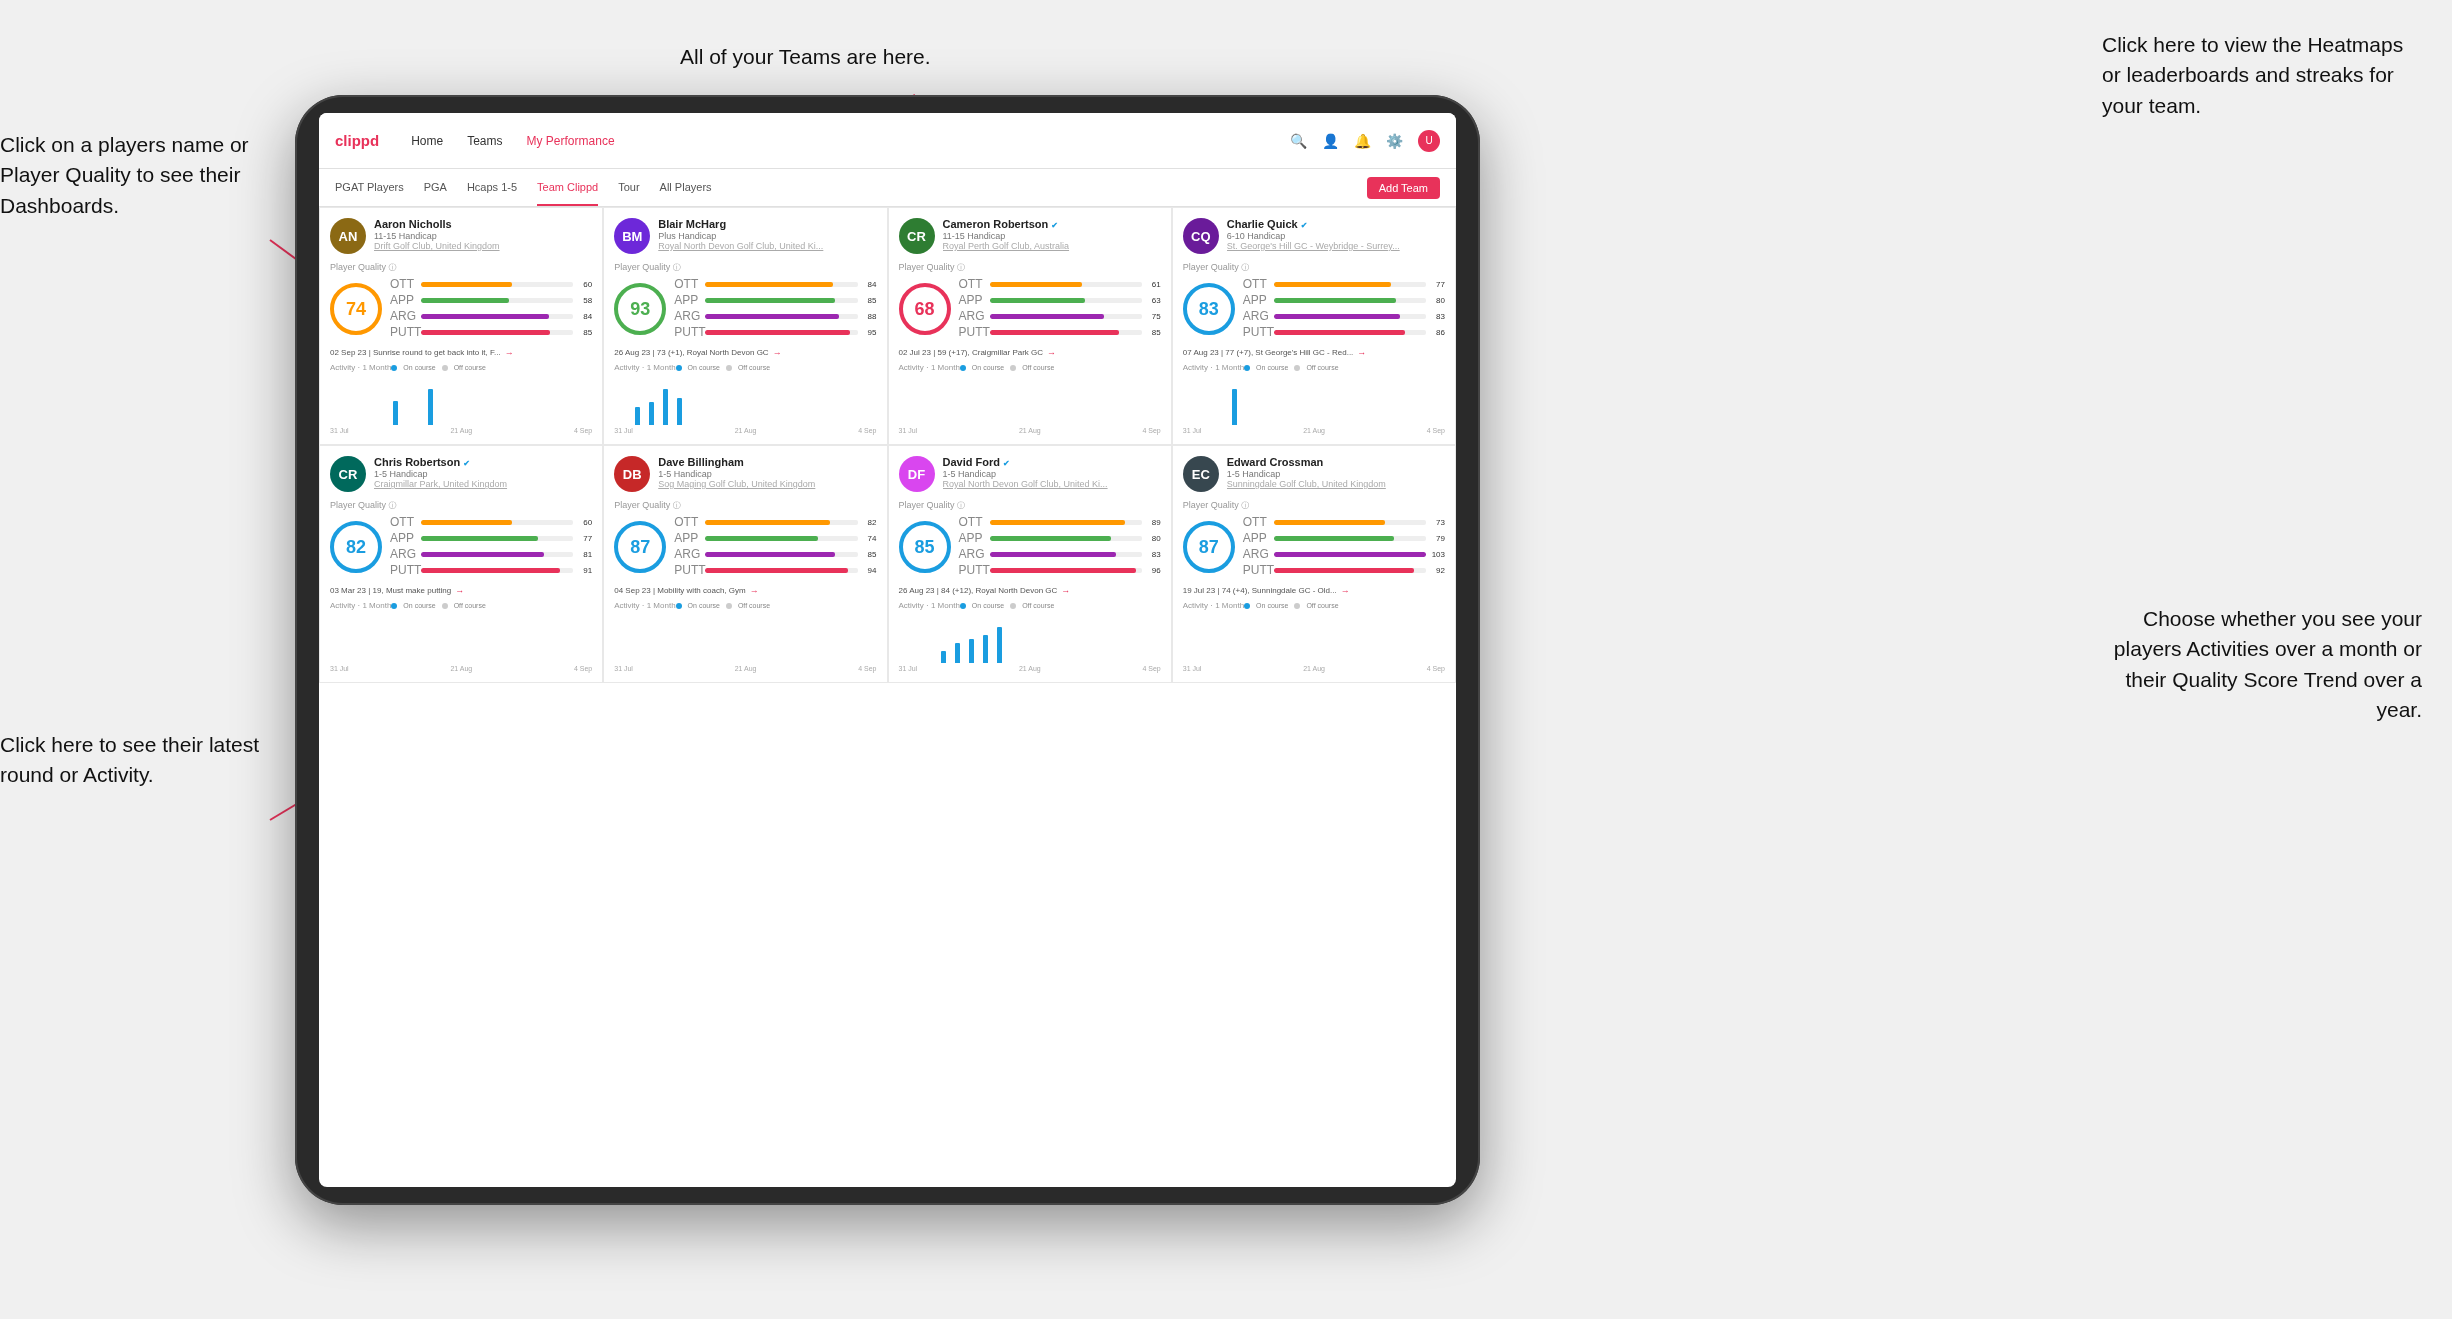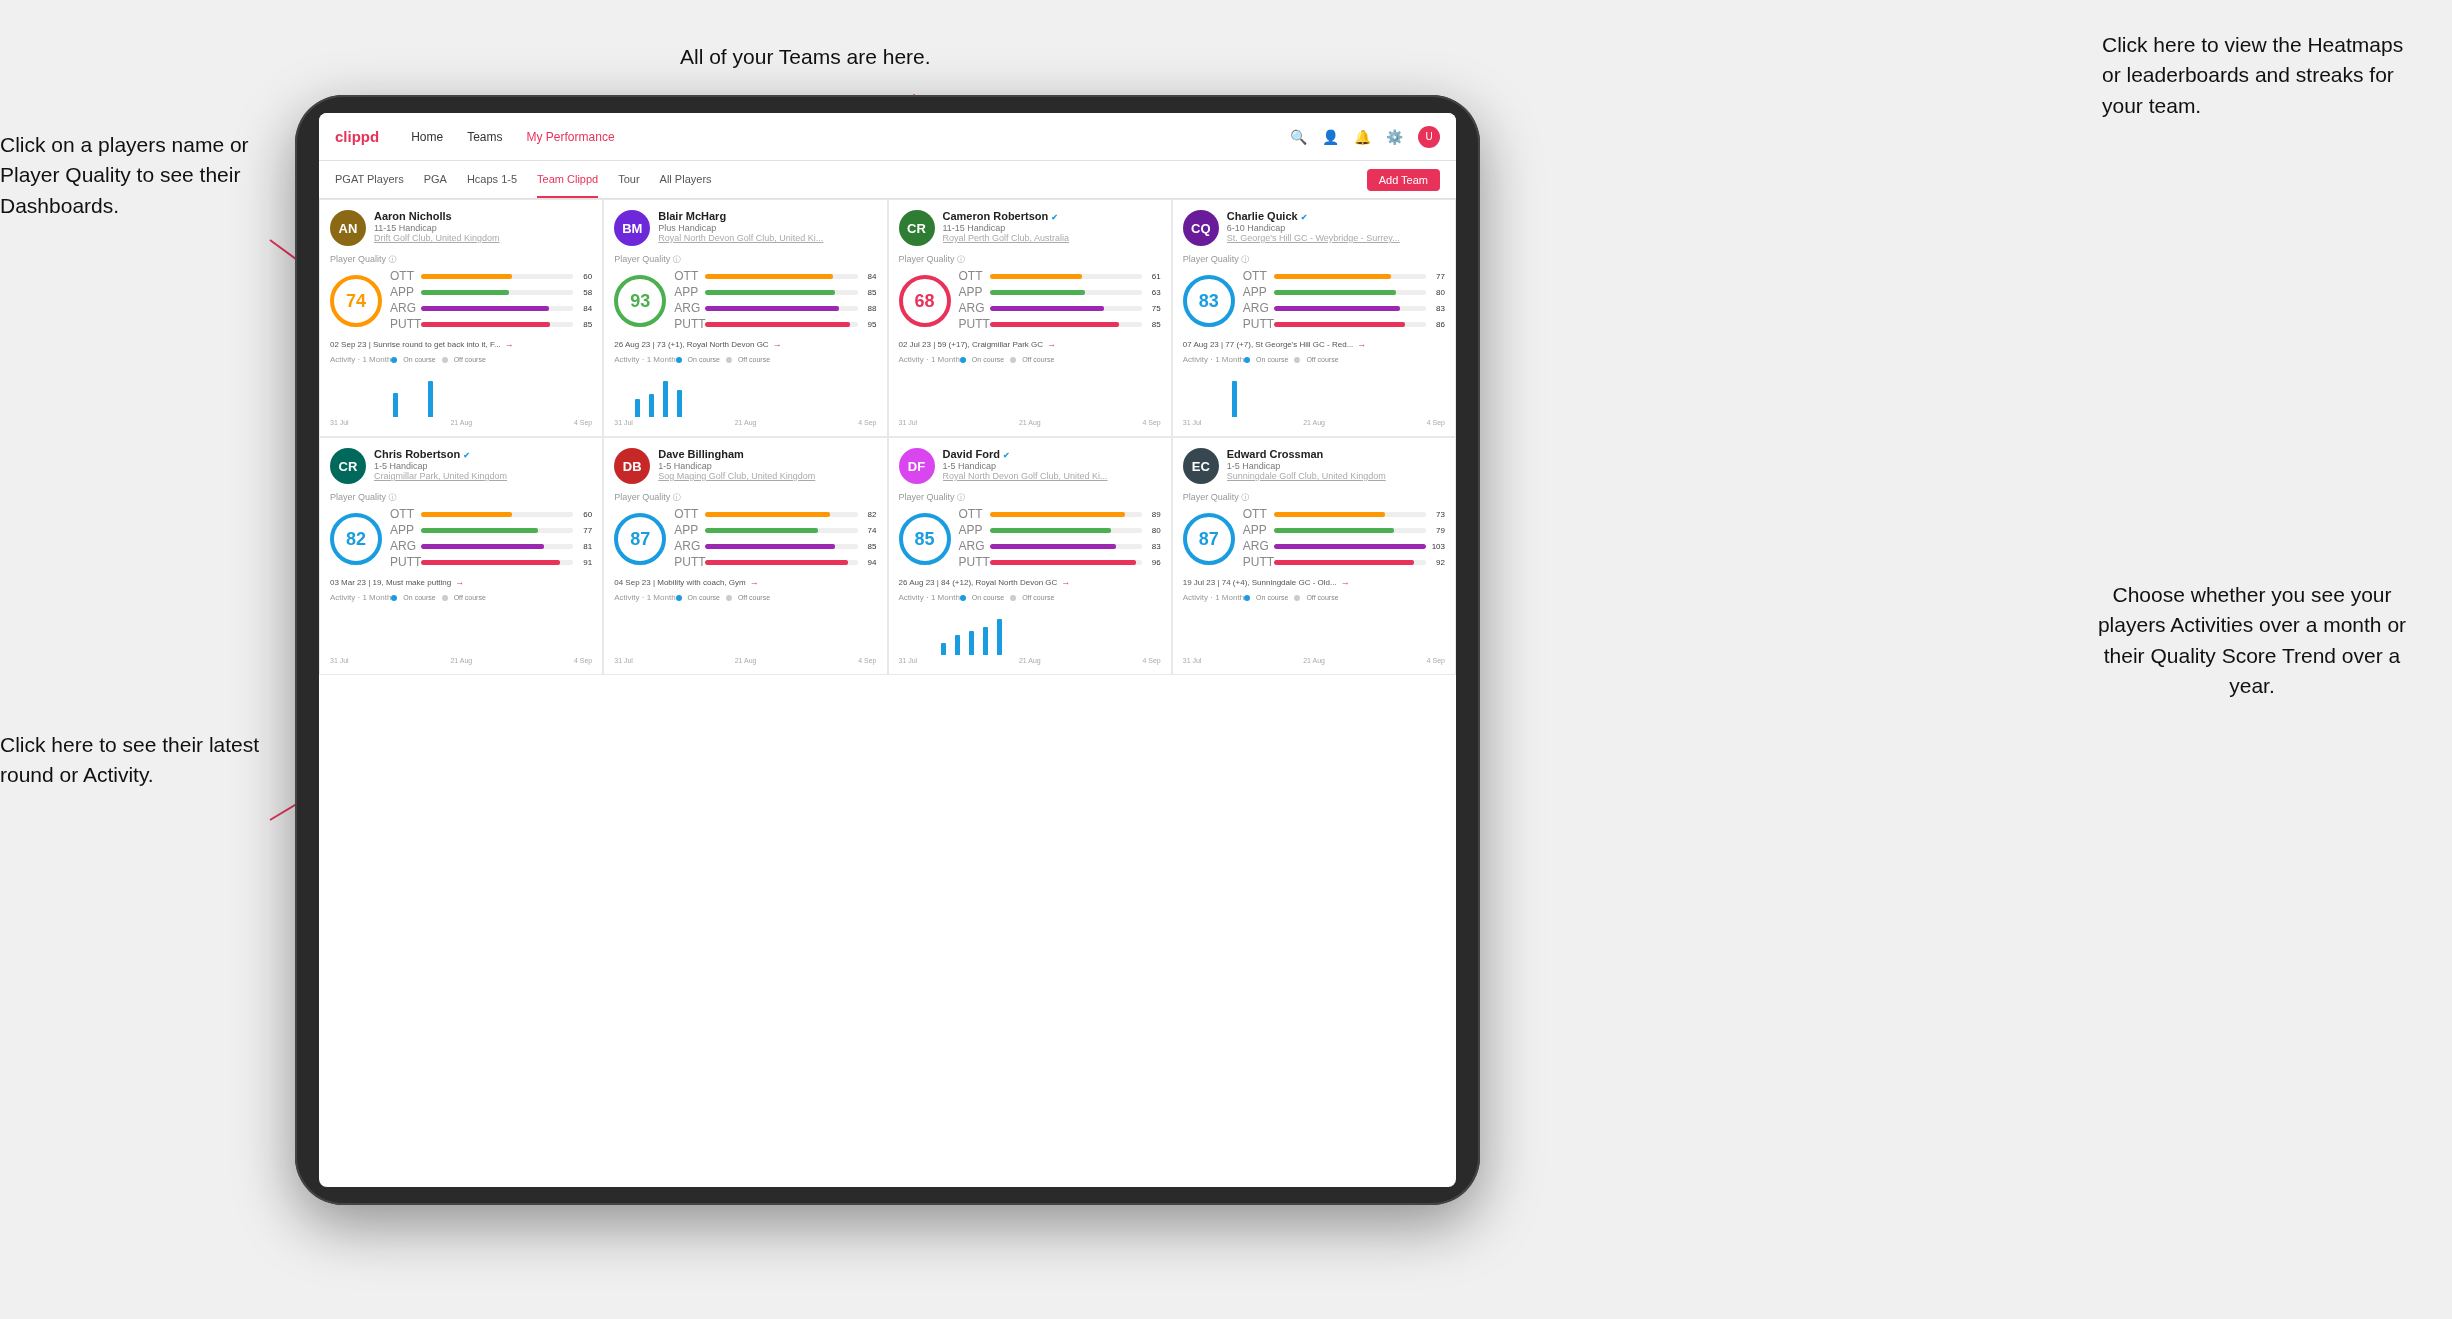--- a/index.html
+++ b/index.html
@@ -32,21 +32,21 @@
       bottom: 18px;
       background: #fff;
       border-radius: 8px;
       overflow: hidden;
     }
 
     
     .nav-bar {
       background: #fff;
       border-bottom: 1px solid #e0e0e0;
-      height: 48px;
+      height: 56px;
       display: flex;
       align-items: center;
       padding: 0 16px;
       gap: 24px;
     }
 
     .nav-logo {
       color: #e8325a;
       font-weight: 700;
       font-size: 15px;
@@ -414,21 +414,21 @@
 
 <div class="callout-text" style="left:680px; top:42px;">All of your Teams are here.</div>
 <div class="callout-text" style="right:30px; top:30px; text-align:left; width:320px;">Click here to view the
 Heatmaps or leaderboards
 and streaks for your team.</div>
 <div class="callout-text" style="left:0px; top:130px; width:270px;">Click on a players name
 or Player Quality to see
 their Dashboards.</div>
 <div class="callout-text" style="left:0px; top:730px; width:280px;">Click here to see their latest
 round or Activity.</div>
-<div class="callout-text" style="right:30px; top:580px; text-align:center; width:340px;">Choose whether you see
+<div class="callout-text" style="right:30px; top:604px; text-align:right; width:340px;">Choose whether you see
 your players Activities over
 a month or their Quality
 Score Trend over a year.</div>
 
 <svg class="arrows" xmlns="http://www.w3.org/2000/svg">
 
   <line x1="915" y1="95" x2="660" y2="235" stroke="#e8325a" stroke-width="2"></line>
   <polygon points="656,242 650,228 666,232" fill="#e8325a"></polygon>
 
   <line x1="1370" y1="120" x2="1455" y2="280" stroke="#e8325a" stroke-width="2"></line>

